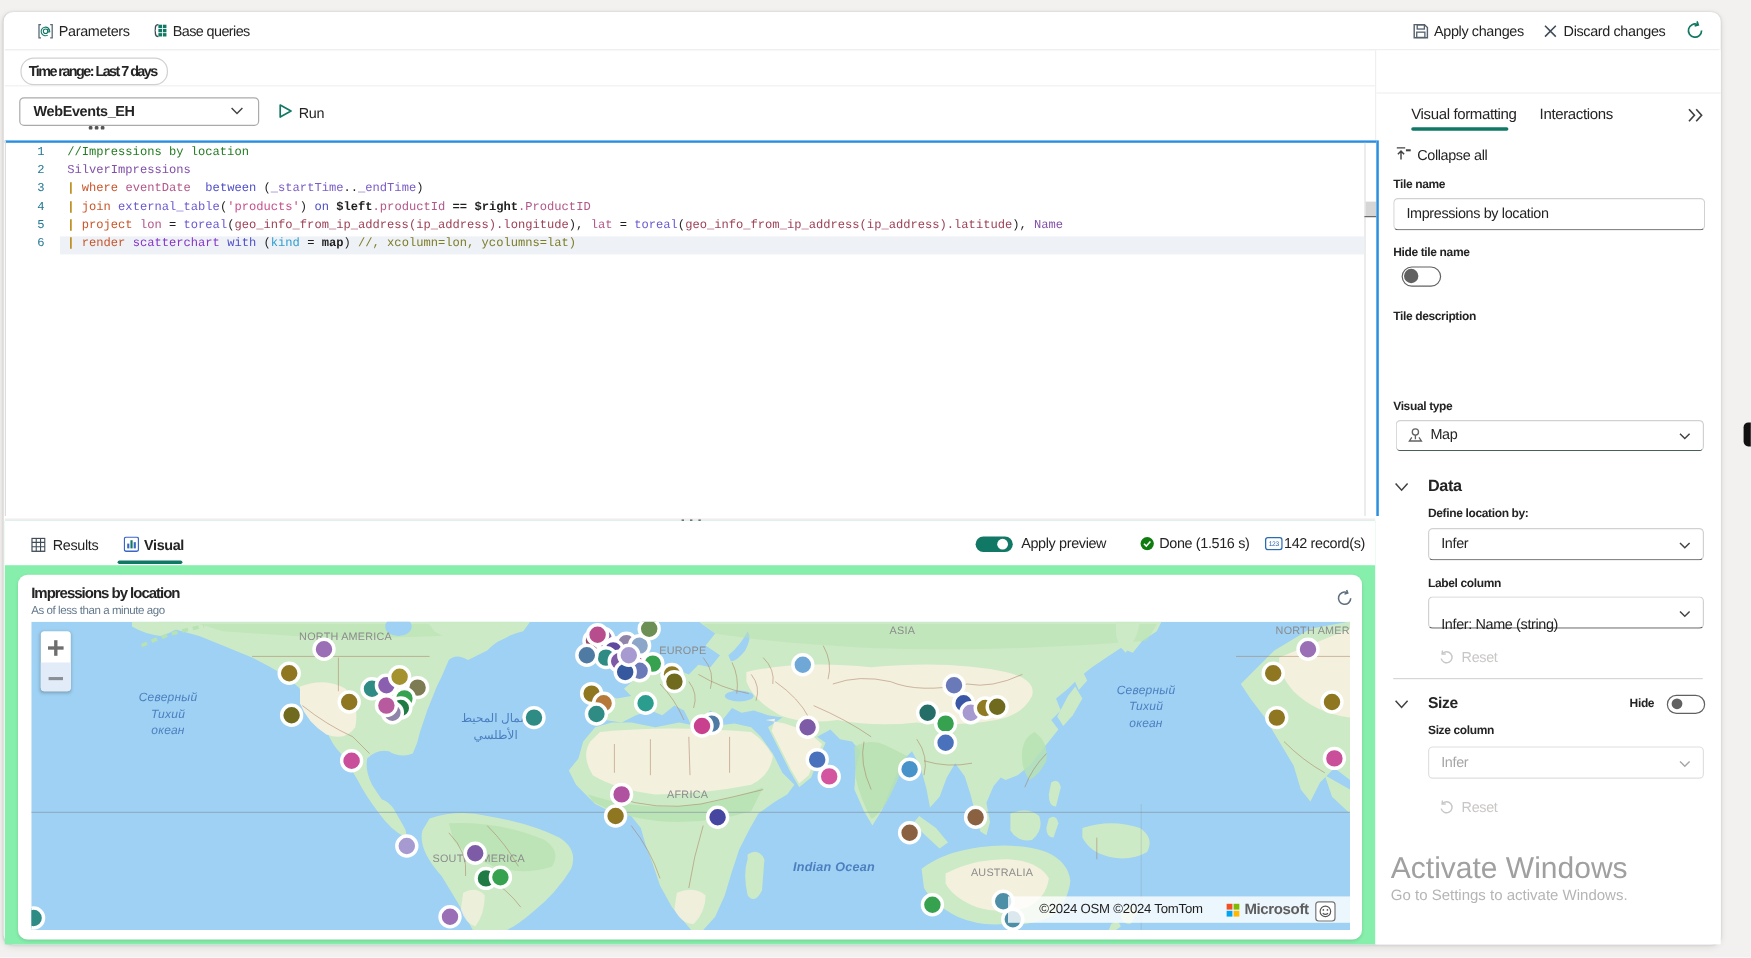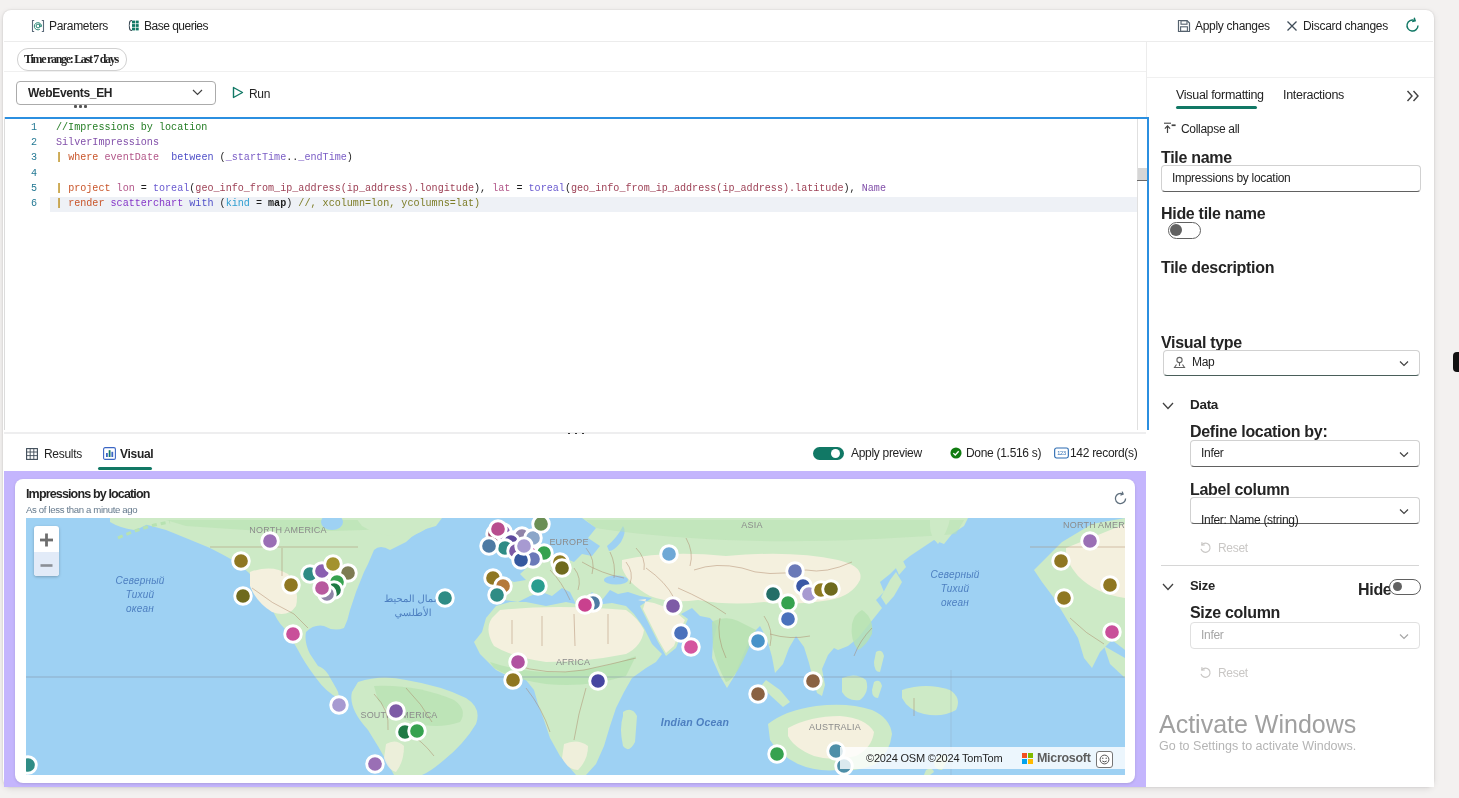--- a/index.html
+++ b/index.html
@@ -4,21 +4,21 @@
 <style>
   html,body{margin:0;padding:0;}
   body{width:1459px;height:798px;overflow:hidden;background:#f3f1f0;
        font-family:"Liberation Sans",sans-serif;color:#242424;
        letter-spacing:-0.3px;position:relative;}
   .ab{position:absolute;}
   #card{position:absolute;left:3px;top:10px;width:1431px;height:777px;
         background:#fff;border-radius:8px;
         box-shadow:0 0 2px rgba(0,0,0,.14),0 2px 6px rgba(0,0,0,.10);}
   .t12{font-size:12px;}
-  .lbl{font-size:16px;font-weight:bold;color:#242424;}
+  .lbl{font-size:10px;font-weight:bold;color:#242424;}
   .hline{position:absolute;height:1px;background:#ececec;}
   .vline{position:absolute;width:1px;background:#ececec;}
   .ddown{position:absolute;background:#fff;border:1px solid #d1d1d1;border-bottom-color:#616161;
          border-radius:4px;font-size:12px;color:#242424;}
   .chev{position:absolute;width:10px;height:10px;}
   svg{display:block;}
 </style>
 </head>
 <body>
 <div id="card"></div>
@@ -62,21 +62,21 @@
     <path d="M14 8.5 A5.5 5.5 0 1 1 10.6 3.4" fill="none" stroke="#117865" stroke-width="1.4"></path>
     <path d="M10.2 0.8 L11.2 3.7 L8.2 4.6" fill="none" stroke="#117865" stroke-width="1.4"></path>
   </svg>
 </div>
 <div class="hline" style="left:4px;top:41px;width:1429px;"></div>
 
 <div class="hline" style="left:4px;top:71px;width:1142px;background:#f0f0f0;"></div>
 <div class="vline" style="left:1146px;top:42px;height:75px;background:#ececec;"></div>
 
 <div class="ab" style="left:17px;top:48px;height:20px;border:1px solid #d1d1d1;border-radius:11px;
-     padding:0 8px 1px 6px;line-height:20px;font-size:12px;font-weight:bold;letter-spacing:-1.3px;color:#242424;font-family:Liberation Serif, serif;">Time range: Last 7 days</div>
+     padding:0 8px 1px 6px;line-height:20px;font-size:12px;font-weight:bold;letter-spacing:-1.3px;color:#242424;">Time range: Last 7 days</div>
 
 <svg class="ab" style="left:1352px;top:52px;" width="14" height="14" viewBox="0 0 14 14">
   <path d="M3 4.2 A5 5 0 1 1 2.2 8.5" fill="none" stroke="#c9c7c5" stroke-width="1.3"></path>
   <path d="M3.2 1.2 L3 4.5 L6.3 4.4" fill="none" stroke="#c9c7c5" stroke-width="1.3"></path>
 </svg>
 <div class="ab t12" style="left:1371px;top:52px;color:#c9c7c5;">Reset</div>
 
 <div class="ab" style="left:16px;top:81px;width:198px;height:22px;border:1px solid #ababab;border-radius:4px;background:#fff;"></div>
 <div class="ab t12" style="left:28px;top:86px;font-weight:bold;">WebEvents_EH</div>
 <svg class="ab" style="left:192px;top:89px;" width="11" height="7" viewBox="0 0 11 7">
@@ -106,31 +106,31 @@
       #code .cd{position:absolute;left:52px;}
       #code c{display:inline;}
       .cm{color:#247d24;} .tb{color:#8250aa;} .pi{color:#b8860b;font-weight:bold;}
       .kw{color:#c9562b;} .co{color:#b3588a;} .ok{color:#4f4fc8;} .pr{color:#7a5cc5;}
       .fn{color:#6a5bd0;} .st{color:#c94f8e;} .dk{color:#1f1f1f;} .ge{color:#9e4257;}
       .sc{color:#8536c8;} .cy{color:#2f9ed1;} .ol{color:#7d7d27;}
     </style>
     <div class="ln" style="top:0;">1</div><div class="cd" style="top:0;"><c class="cm">//Impressions by location</c></div>
     <div class="ln" style="top:15.2px;">2</div><div class="cd" style="top:15.2px;"><c class="tb">SilverImpressions</c></div>
     <div class="ln" style="top:30.4px;">3</div><div class="cd" style="top:30.4px;"><c class="pi">|</c> <c class="kw">where</c> <c class="co">eventDate</c>  <c class="ok">between</c> <c class="dk">(</c><c class="pr">_startTime</c><c class="dk">..</c><c class="pr">_endTime</c><c class="dk">)</c></div>
-    <div class="ln" style="top:45.6px;">4</div>
+    <div class="ln" style="top:45.6px;">4</div><div class="cd" style="top:45.6px;"><c class="pi">|</c> <c class="kw">join</c> <c class="fn">external_table</c><c class="dk">(</c><c class="st">'products'</c><c class="dk">)</c> <c class="ok">on</c> <b class="dk">$left</b><c class="co">.productId</c> <b class="dk">==</b> <b class="dk">$right</b><c class="co">.ProductID</c></div>
     <div class="ln" style="top:60.8px;">5</div><div class="cd" style="top:60.8px;"><c class="pi">|</c> <c class="kw">project</c> <c class="co">lon</c> <c class="dk">=</c> <c class="fn">toreal</c><c class="dk">(</c><c class="ge">geo_info_from_ip_address(ip_address).longitude</c><c class="dk">),</c> <c class="co">lat</c> <c class="dk">=</c> <c class="fn">toreal</c><c class="dk">(</c><c class="ge">geo_info_from_ip_address(ip_address).latitude</c><c class="dk">),</c> <c class="tb">Name</c></div>
     <div class="ln" style="top:76px;">6</div><div class="cd" style="top:76px;text-align:center;"><c class="pi">|</c> <c class="kw">render</c> <c class="sc">scatterchart</c> <c class="ok">with</c> <c class="dk">(</c><c class="cy">kind</c> <c class="dk">=</c> <b class="dk">map</b><c class="dk">)</c> <c class="ol">//, xcolumn=lon, ycolumns=lat)</c></div>
   </div>
 </div>
 
 <div class="ab" style="left:4px;top:432px;width:1142px;height:4px;background:#eeeeef;"></div>
 <div class="ab" style="left:568px;top:433px;width:2px;height:2px;background:#333;"></div>
 <div class="ab" style="left:575px;top:433px;width:2px;height:2px;background:#333;"></div>
 <div class="ab" style="left:582px;top:433px;width:2px;height:2px;background:#333;"></div>
-<div id="bottom" class="ab" style="left:4px;top:434px;width:1142px;height:353px;background:#c4b5fd;">
+<div id="bottom" class="ab" style="left:4px;top:434px;width:1142px;height:353px;background:#86efac;">
   <div class="ab" style="left:0;top:0;width:1142px;height:37px;background:#fff;"></div>
 
   <svg class="ab" style="left:22px;top:14px;" width="12" height="12" viewBox="0 0 12 12">
     <rect x="0.6" y="0.6" width="10.8" height="10.8" fill="none" stroke="#3f4c58" stroke-width="1.1"></rect>
     <path d="M0.6 4 H11.4 M0.6 7.6 H11.4 M4.2 0.6 V11.4 M7.8 0.6 V11.4" stroke="#3f4c58" stroke-width="0.9"></path>
   </svg>
   <div class="ab t12" style="left:40px;top:13px;">Results</div>
 
   <svg class="ab" style="left:99px;top:13px;" width="13" height="13" viewBox="0 0 13 13">
     <rect x="0.6" y="0.6" width="11.8" height="11.8" rx="1.5" fill="none" stroke="#3b66c4" stroke-width="1.1"></rect>

